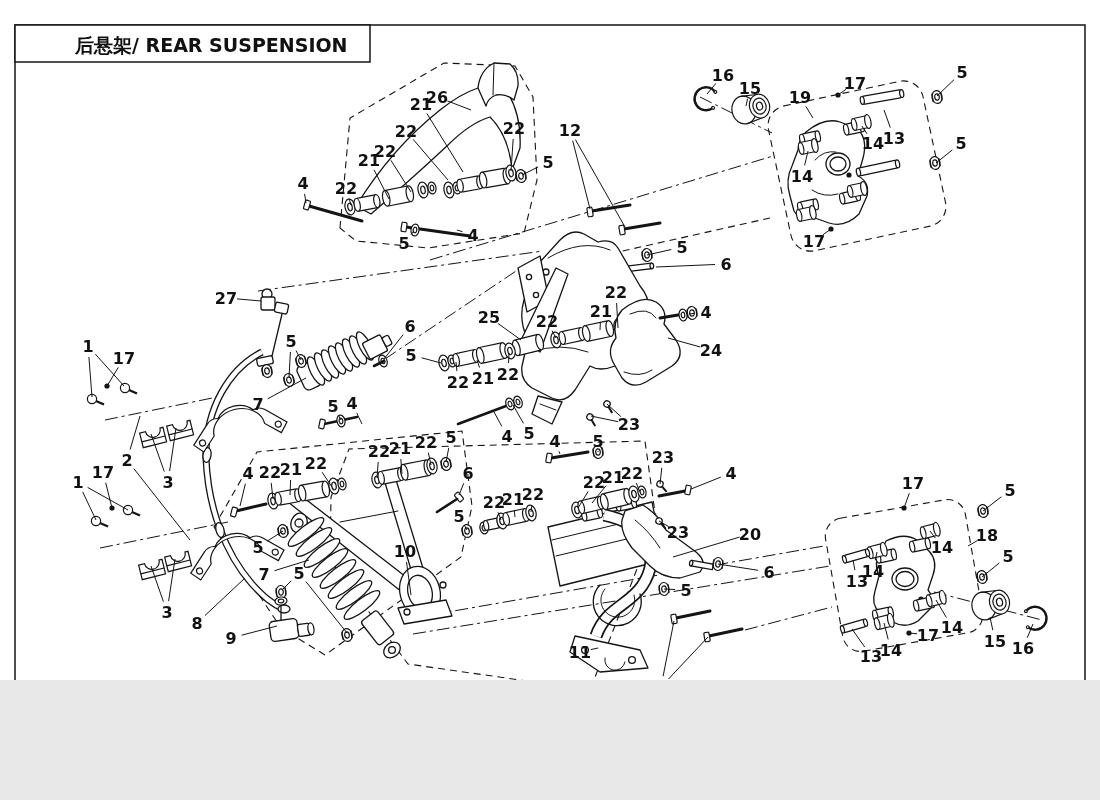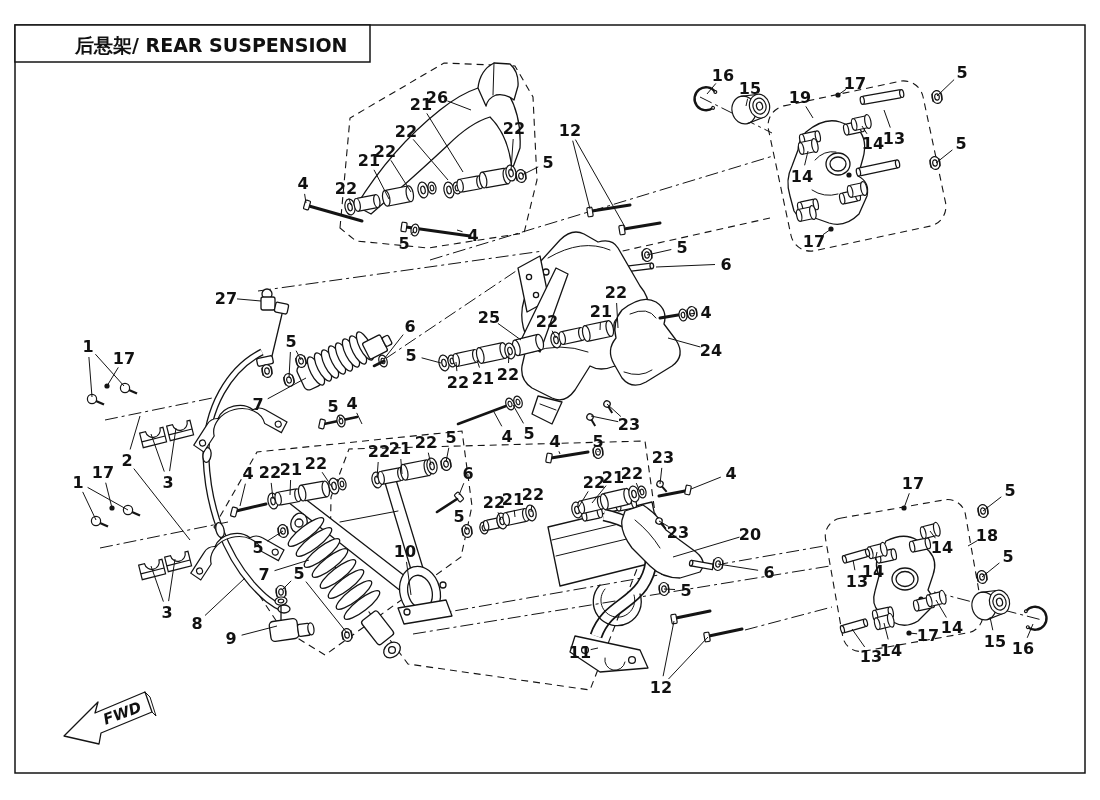--- a/index.html
+++ b/index.html
@@ -1,16 +1,16 @@
 <!DOCTYPE html>
 <html><head>
 <meta charset="utf-8">
 <style>
   html,body { margin:0; padding:0; background:#e8e8e8; }
-  #stage { position:relative; width:1100px; height:800px; background:#fff; overflow:hidden;
+  #stage { position:relative; width:1100px; height:680px; background:#fff; overflow:hidden;
            font-family:"DejaVu Sans", sans-serif; }
   svg { display:block; }
   .p   { fill:#fff; stroke:#141414; stroke-width:1.3; stroke-linejoin:round; stroke-linecap:round; }
   .ln  { fill:none; stroke:#141414; stroke-width:1.3; stroke-linecap:round; }
   .thn { stroke-width:1; }
   .dsh { fill:none; stroke:#141414; stroke-width:1.1; stroke-dasharray:7 5; }
   .dd  { fill:none; stroke:#141414; stroke-width:1; stroke-dasharray:13 4 3 4; }
   .fillb { fill:#141414; stroke:none; }
   use { fill:#fff; stroke:#141414; stroke-width:1.2; }
   .to { fill:none; stroke:#141414; }

